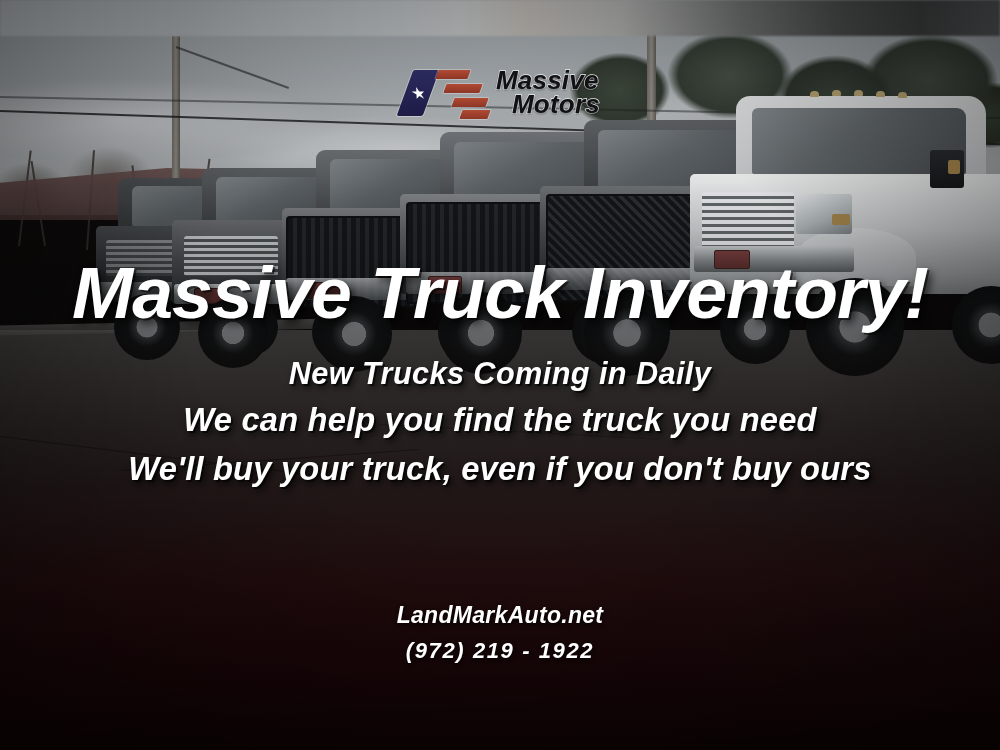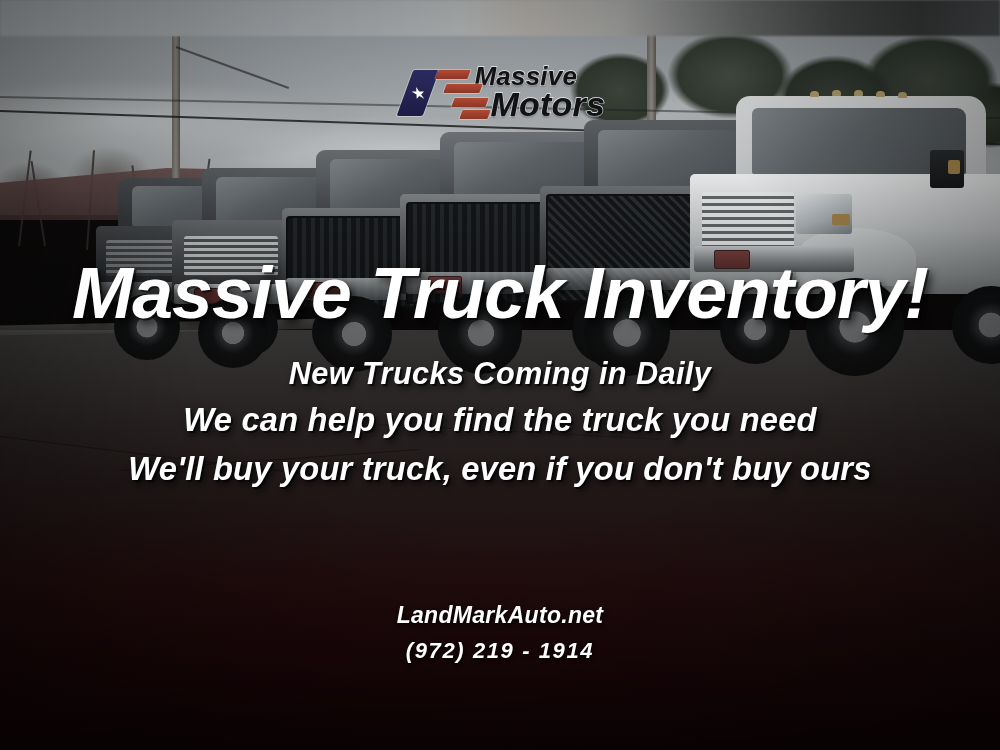--- a/index.html
+++ b/index.html
@@ -171,21 +171,21 @@
     position:absolute; height:9px; transform:skewX(-20deg);
     background:linear-gradient(#b04a33,#8d3626);
     border-radius:1px;
     box-shadow:0 0 0 1px rgba(255,255,255,.30);
   }
   .logotext {
     display:flex; flex-direction:column; line-height:.92;
     font-style:italic; font-weight:bold; letter-spacing:.2px;
   }
   .logotext .l1 { font-size:26px; }
-  .logotext .l2 { font-size:34px; margin-left:16px; }
+  .logotext .l2 { font-size:26px; margin-left:16px; }
   .logotext span {
     color:#121214;
     -webkit-text-stroke:1.4px #f2f4f6;
     paint-order:stroke fill;
     text-shadow:0 1px 2px rgba(0,0,0,.55);
     transform:scaleX(.96);
     transform-origin:left center;
   }
 
   
@@ -364,16 +364,16 @@
   </div>
 
   <div class="copy">
     <div class="headline">Massive Truck Inventory!</div>
 
     <div class="sub sub1">New Trucks Coming in Daily</div>
     <div class="sub sub2">We can help you find the truck you need</div>
     <div class="sub sub3">We'll buy your truck, even if you don't buy ours</div>
 
     <div class="contact web">LandMarkAuto.net</div>
-    <div class="contact phone">(972) 219 - 1914</div>
+    <div class="contact phone">(972) 219 - 1922</div>
   </div>
 
 </div>
 
 </body></html>

